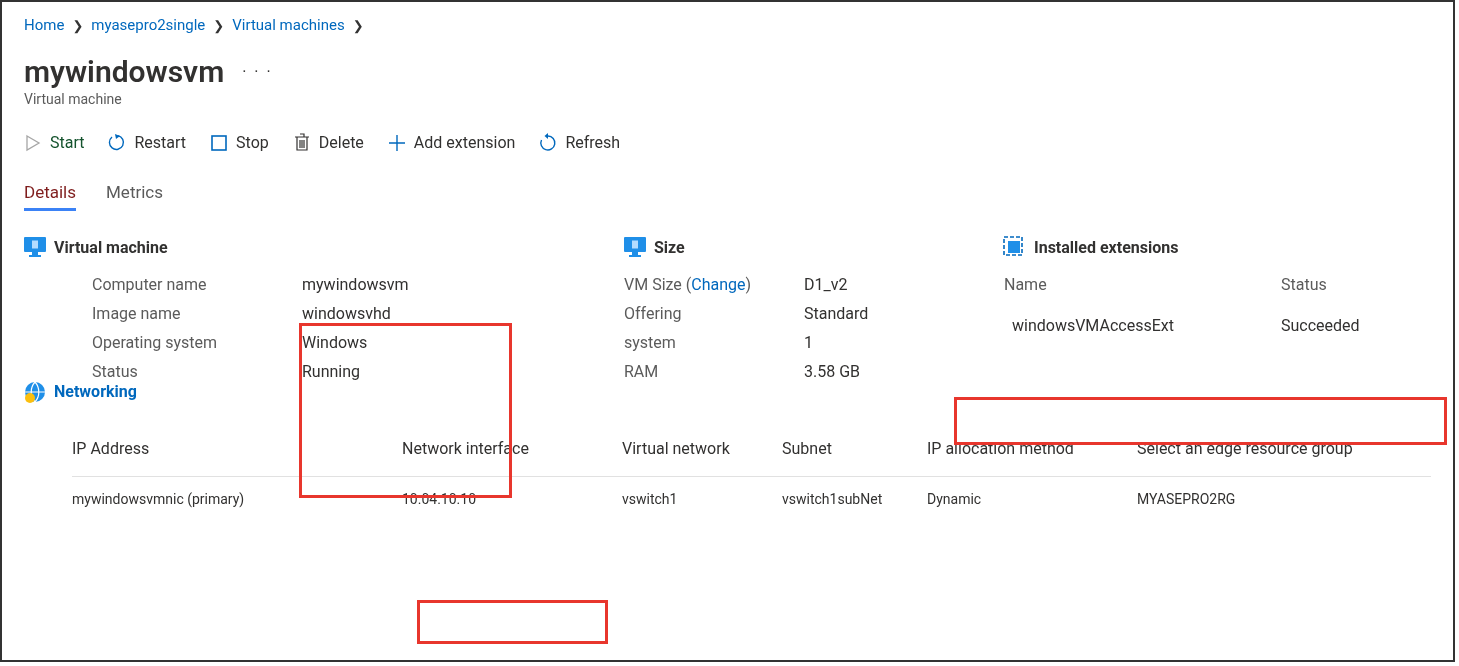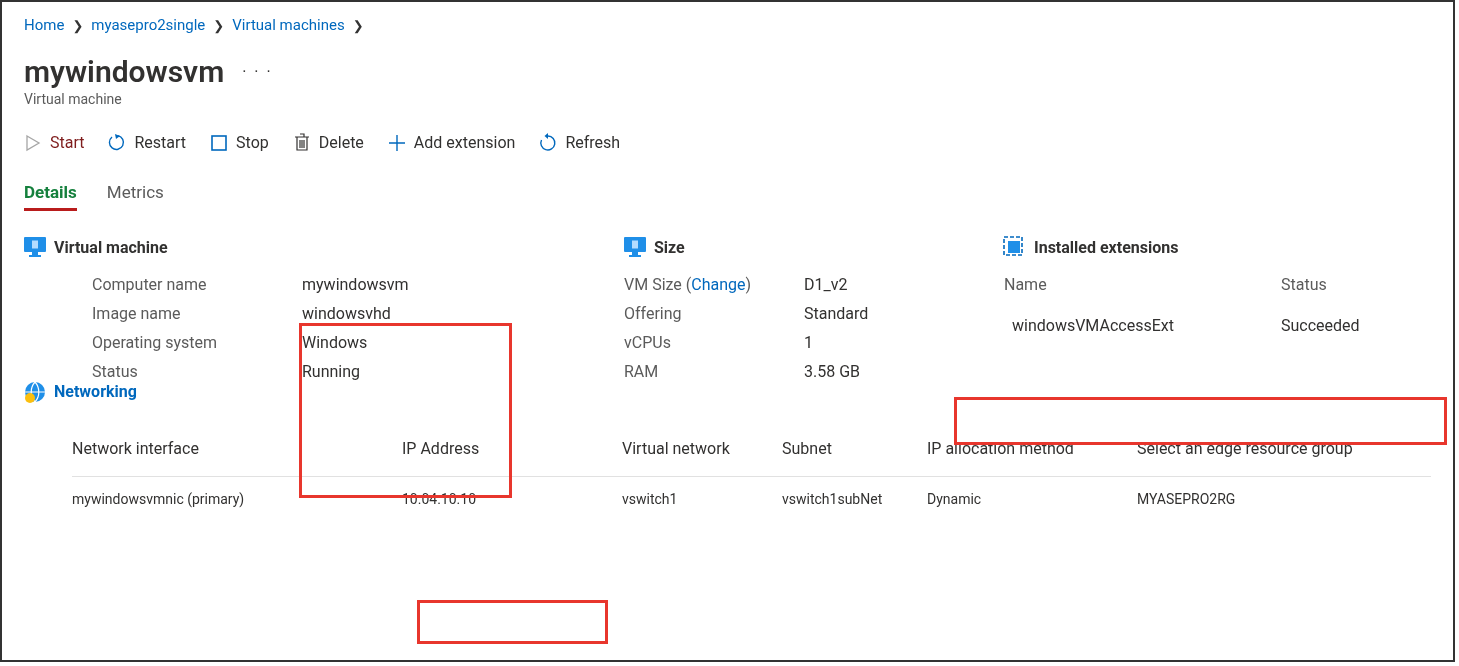--- a/index.html
+++ b/index.html
@@ -9,26 +9,26 @@
   .breadcrumb a{color:#0068bd;text-decoration:none}
   .breadcrumb .chev{color:#333;font-size:13px}
   
   .title-row{display:flex;align-items:center;gap:18px;margin-top:20px}
   .title{font-size:30px;font-weight:600;letter-spacing:0}
   .dots{font-size:16px;color:#323130;letter-spacing:2px}
   .subtitle{font-size:14px;color:#5b5b5b;margin-top:2px}
   
   .toolbar{display:flex;align-items:center;gap:24px;margin-top:26px;font-size:16px}
   .tool{display:flex;align-items:center;gap:8px;cursor:pointer;color:#323130}
-  .tool.disabled{color:#7f1d1d;cursor:default}
+  .tool.disabled{color:#14532d;cursor:default}
   .tool .ico{width:18px;height:18px;display:inline-flex;align-items:center;justify-content:center}
   
   .tabs{display:flex;gap:30px;margin-top:30px;font-size:17px;border-bottom:0}
   .tab{padding-bottom:6px;cursor:pointer;color:#5b5b5b}
-  .tab.active{font-weight:700;color:#15803d;border-bottom:3px solid #b91c1c}
+  .tab.active{font-weight:400;color:#7f1d1d;border-bottom:3px solid #3b82f6}
   
   .body{display:flex;margin-top:26px;gap:40px}
   .col{flex:0 0 auto}
   .col1{width:560px}
   .col2{width:340px}
   .col3{flex:1}
   .section-head{display:flex;align-items:center;gap:10px;font-weight:700;font-size:16px;margin-bottom:18px}
   .vm-icon, .net-icon, .ext-icon{width:20px;height:20px;display:inline-block}
   .kv{display:grid;grid-template-columns:210px 1fr;row-gap:10px;font-size:16px;color:#5b5b5b;margin-left:68px}
   .kv .val{color:#323130}
@@ -178,21 +178,21 @@
         </span>
         <span>Size</span>
       </div>
       <div class="kv2">
         <div>
           <span>VM Size</span> (<span class="linky">Change</span>)
         </div>
         <div class="val">D1_v2</div>
         <div>Offering</div>
         <div class="val">Standard</div>
-        <div>vCPUs</div>
+        <div>system</div>
         <div class="val">1</div>
         <div>RAM</div>
         <div class="val">3.58 GB</div>
       </div>
     </div>
 
     <div class="col col3">
       <div class="section-head">
         <span class="ext-icon">
           <svg width="22" height="22" viewBox="0 0 22 22">
@@ -209,22 +209,22 @@
       <div class="ext-row">
         <div>windowsVMAccessExt</div>
         <div>Succeeded</div>
       </div>
     </div>
 
   </div>
 
   <div class="net-table">
     <div class="net-head">
+      <div>IP Address</div>
       <div>Network interface</div>
-      <div>IP Address</div>
       <div>Virtual network</div>
       <div>Subnet</div>
       <div>IP allocation method</div>
       <div>Select an edge resource group</div>
     </div>
     <div class="net-row">
       <div>mywindowsvmnic (primary)</div>
       <div>10.04.10.10</div>
       <div>vswitch1</div>
       <div>vswitch1subNet</div>

